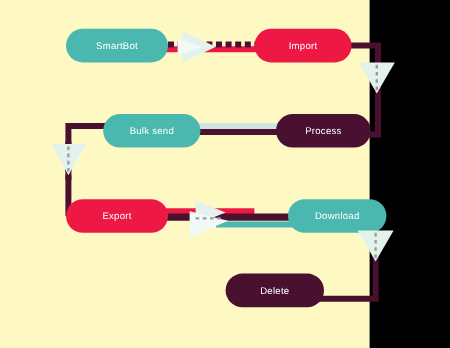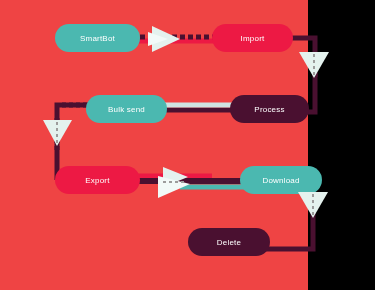--- a/index.html
+++ b/index.html
@@ -10,21 +10,21 @@
   body {
     width: 375px;
     height: 290px;
     overflow: hidden;
     font-family: "Liberation Sans", sans-serif;
   }
   #diagram-root {
     position: relative;
     width: 308px;
     height: 290px;
-    background: #ef4444;
+    background: #fef9c3;
   }
   svg.layer {
     position: absolute;
     top: 0;
     left: 0;
     width: 375px;
     height: 290px;
     display: block;
   }
   .node-label {

